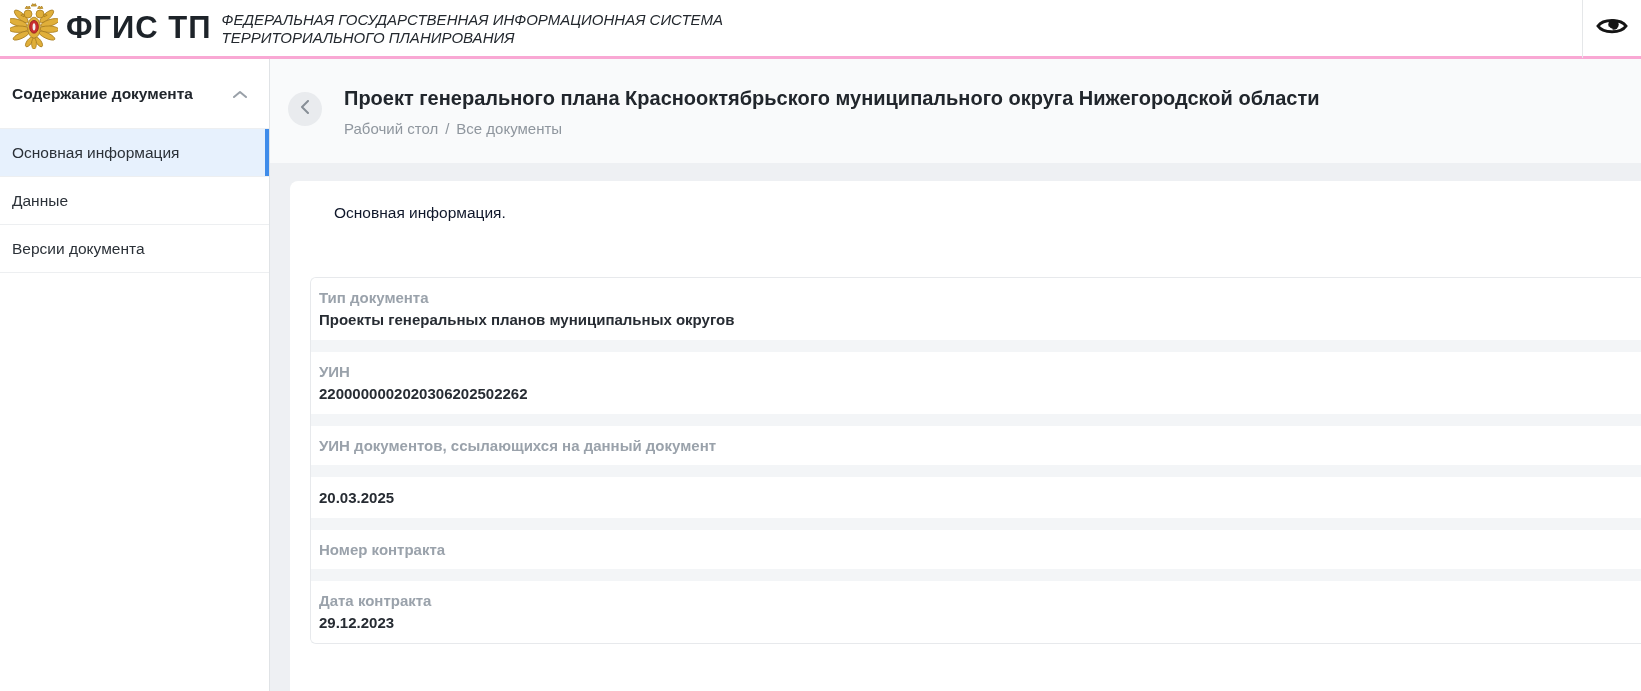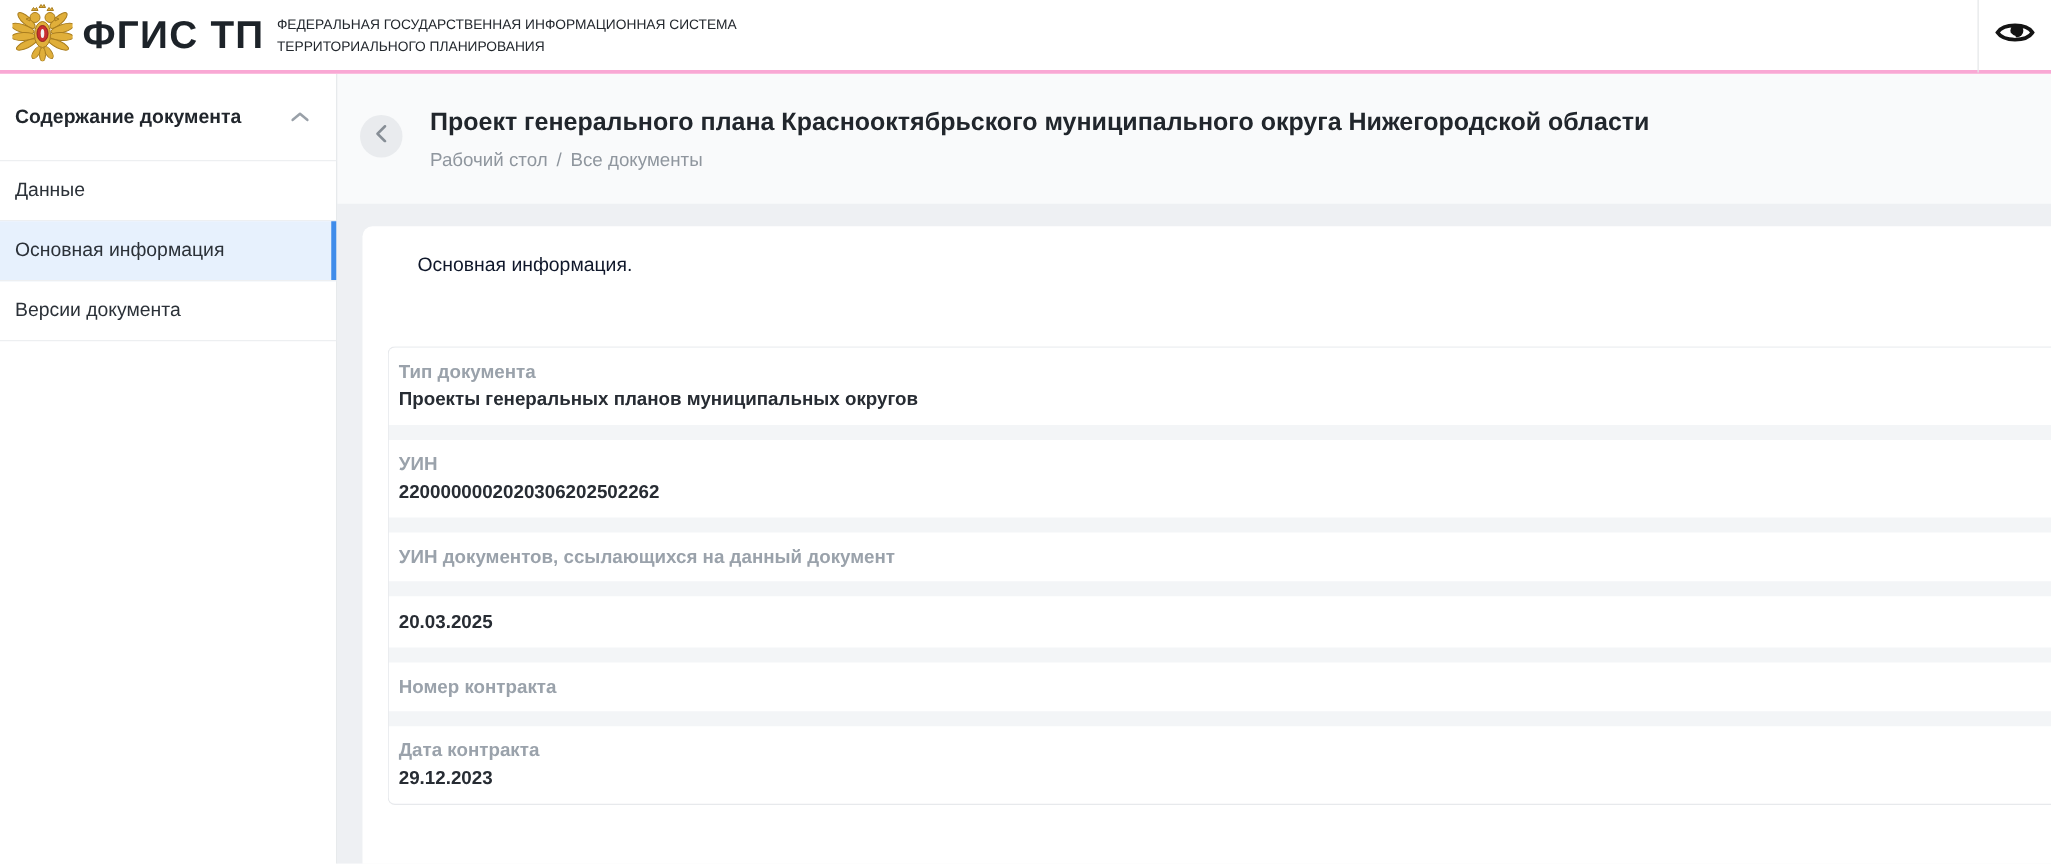--- a/index.html
+++ b/index.html
@@ -6,21 +6,21 @@
   html,body { width:1641px; height:691px; overflow:hidden; background:#fff;
     font-family:"Liberation Sans", sans-serif; color:#272c33; }
 
   
   .header { height:59px; display:flex; align-items:center; background:#fff;
     border-bottom:3px solid #f9a8d4; position:relative; }
   .logo-wrap { display:flex; align-items:center; padding-left:10px; }
   .logo-emblem { width:48px; height:46px; flex:0 0 auto; }
   .logo-title { font-size:31px; font-weight:bold; color:#1d2329; letter-spacing:1px;
     margin-left:8px; margin-right:10px; white-space:nowrap; }
-  .logo-subtitle { font-size:11px; line-height:18px; color:#23282e; white-space:nowrap; padding-top:2px; }
+  .logo-subtitle { font-size:15px; line-height:18px; color:#23282e; white-space:nowrap; padding-top:2px;font-style:italic; }
   .header-spacer { flex:1; }
   .eye-box { width:59px; height:59px; border-left:1px solid #e5e7e9; display:flex;
     align-items:center; justify-content:center; cursor:pointer; }
 
   
   .body-row { display:flex; height:632px; }
   .sidebar { width:270px; background:#fff; border-right:1px solid #e0e3e6; flex:0 0 auto; }
   .sidebar-header { height:70px; display:flex; align-items:center; justify-content:space-between;
     padding:0 22px 0 12px; border-bottom:1px solid #edeff1; cursor:pointer; }
   .sidebar-header-label { font-size:15.5px; font-weight:bold; color:#21262c; }
@@ -118,25 +118,25 @@
 
   <div class="sidebar">
     <div class="sidebar-header">
       <span class="sidebar-header-label">Содержание документа</span>
       <span>
         <svg width="14" height="9" viewBox="0 0 14 9">
             <polyline class="icon-stroke" points="1,7 7,2 13,7"></polyline>
           </svg>
       </span>
     </div>
+    <div class="sidebar-item active">
+      <span>Основная информация</span>
+    </div>
     <div class="sidebar-item">
       <span>Данные</span>
-    </div>
-    <div class="sidebar-item active">
-      <span>Основная информация</span>
     </div>
     <div class="sidebar-item">
       <span>Версии документа</span>
     </div>
   </div>
 
   <div class="main">
 
     <div class="title-strip">
       <div class="back-btn">

